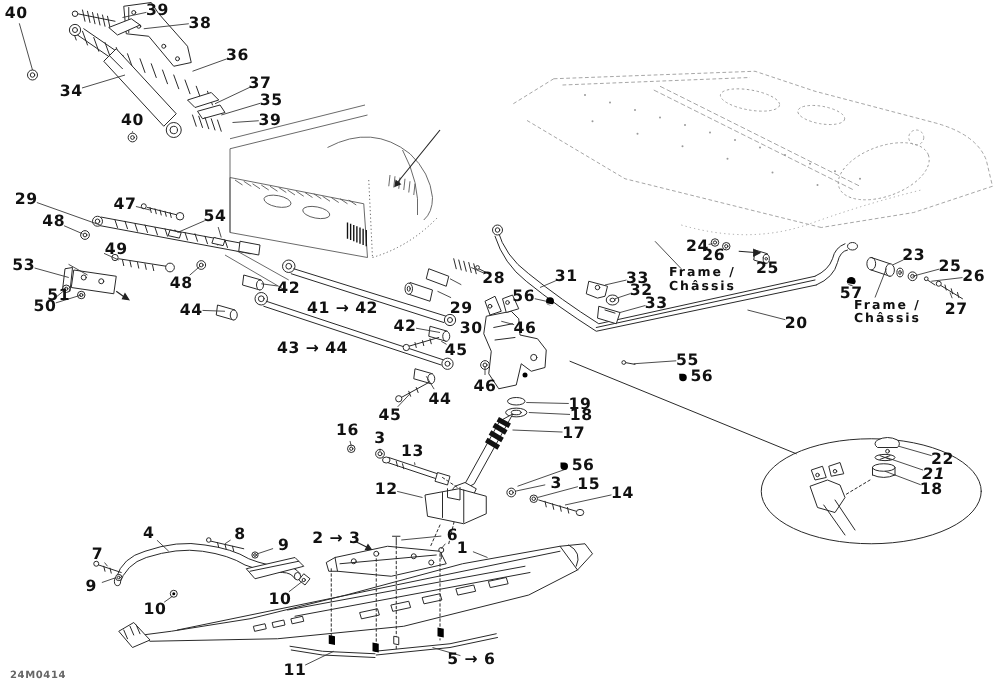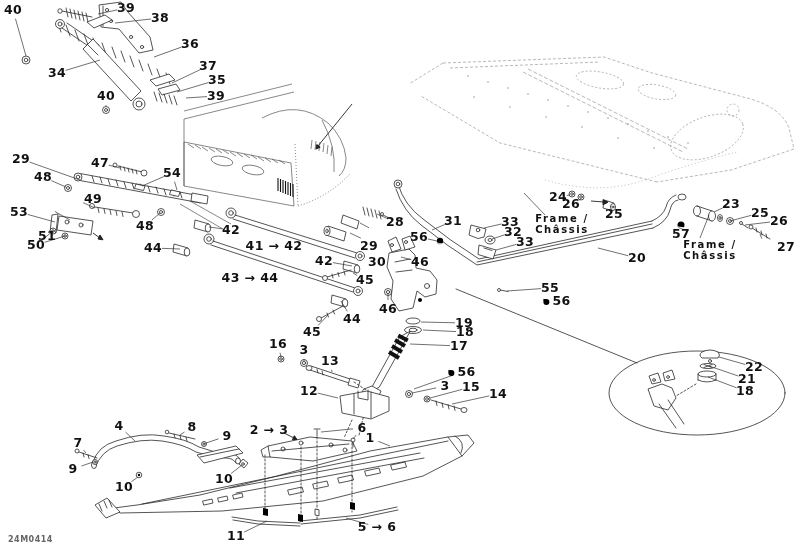--- a/index.html
+++ b/index.html
@@ -443,21 +443,21 @@
     <div class="label" style="left: 513px; top: 232px;">32</div>
     <div class="label" style="left: 525px; top: 242px;">33</div>
     <div class="label" style="left: 558px; top: 197px;">24</div>
     <div class="label" style="left: 571px; top: 204px;">26</div>
     <div class="label" style="left: 614px; top: 214px;">25</div>
     <div class="label frame" style="left: 562px; top: 224px;">Frame /
 Châssis</div>
     <div class="label" style="left: 731px; top: 204px;">23</div>
     <div class="label" style="left: 760px; top: 213px;">25</div>
     <div class="label" style="left: 779px; top: 221px;">26</div>
-    <div class="label" style="left: 765px; top: 247px; margin-left: 21px;">27</div>
+    <div class="label" style="left: 765px; top: 247px;">27</div>
     <div class="label" style="left: 681px; top: 234px;">57</div>
     <div class="label frame" style="left: 710px; top: 250px;">Frame /
 Châssis</div>
     <div class="label" style="left: 637px; top: 258px;">20</div>
     <div class="label" style="left: 550px; top: 288px;">55</div>
     <div class="label" style="left: 557px; top: 301px;"><span class="drop"></span>56</div>
     <div class="label" style="left: 464px; top: 323px;">19</div>
     <div class="label" style="left: 465px; top: 332px;">18</div>
     <div class="label" style="left: 459px; top: 346px;">17</div>
     <div class="label" style="left: 278px; top: 344px;">16</div>
@@ -474,15 +474,15 @@
     <div class="label" style="left: 78px; top: 443px;">7</div>
     <div class="label" style="left: 73px; top: 469px;">9</div>
     <div class="label" style="left: 124px; top: 487px;">10</div>
     <div class="label" style="left: 224px; top: 479px;">10</div>
     <div class="label" style="left: 269px; top: 430px;">2 → 3</div>
     <div class="label" style="left: 362px; top: 428px;">6</div>
     <div class="label" style="left: 370px; top: 438px;">1</div>
     <div class="label" style="left: 377px; top: 527px;">5 → 6</div>
     <div class="label" style="left: 236px; top: 536px;">11</div>
     <div class="label" style="left: 754px; top: 367px;">22</div>
-    <div class="label" style="left: 747px; top: 379px;">21</div>
+    <div class="label" style="left: 747px; top: 379px; font-style: italic;">21</div>
     <div class="label" style="left: 745px; top: 391px;">18</div>
   </div>
 
 </body></html>

